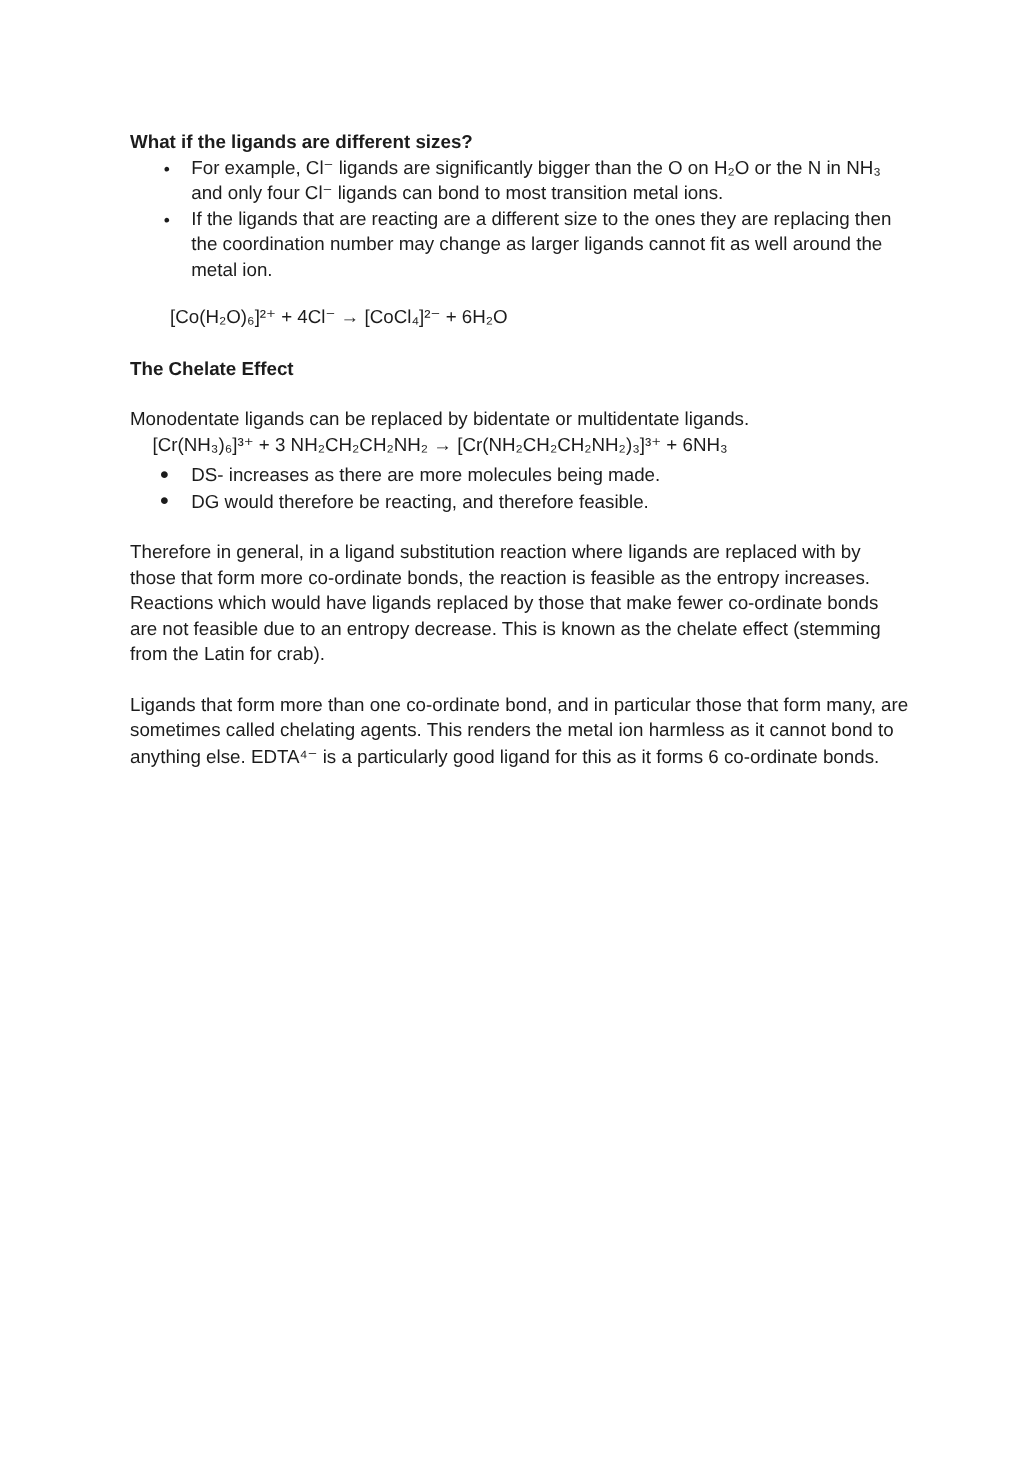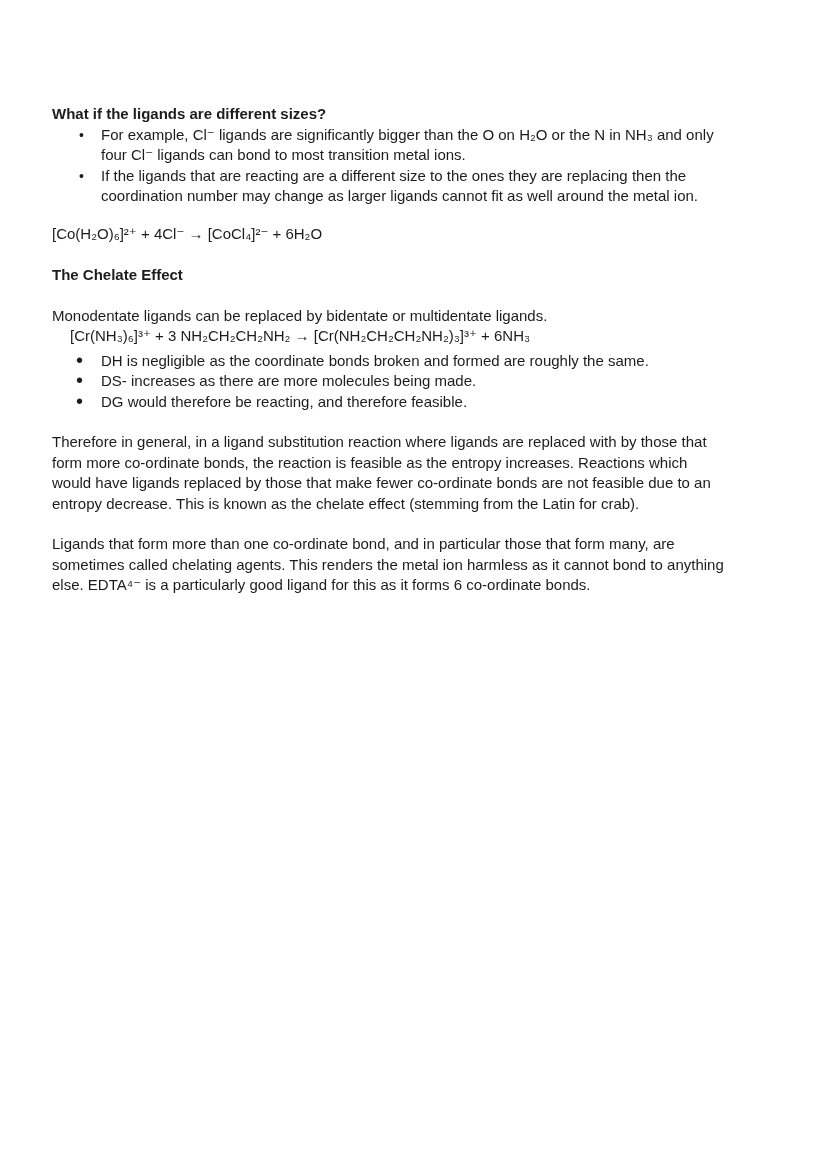--- a/index.html
+++ b/index.html
@@ -11,21 +11,21 @@
     width: 828px;
     height: 1171px;
     overflow: hidden;
     font-family: "Liberation Sans", "DejaVu Sans", sans-serif;
     color: #1c1c1c;
   }
   .page {
     box-sizing: border-box;
     width: 828px;
     height: 1171px;
-    padding: 104px 100px 0 52px;
+    padding: 104px 100px 0 104px;
     font-size: 15px;
     line-height: 20.5px;
   }
   h1.doc-heading {
     font-size: 15px;
     line-height: 20.5px;
     font-weight: bold;
     margin: 0;
   }
   h1.doc-heading.spaced {
@@ -33,20 +33,21 @@
   }
   p {
     margin: 0;
   }
   p.spaced {
     margin-top: 20px;
   }
   p.equation {
     margin-top: 17px;
     white-space: nowrap;
+    margin-left: 32px;
   }
   p.equation-indent {
     margin: 0 0 4px 18px;
     white-space: nowrap;
   }
   ul.doc-list {
     list-style: none;
     margin: 0;
     padding: 0;
   }
@@ -85,21 +86,20 @@
 
   <p class="equation">[Co(H₂O)₆]²⁺ + 4Cl⁻ → [CoCl₄]²⁻ + 6H₂O</p>
 
   <h1 class="doc-heading spaced">The Chelate Effect</h1>
 
   <p class="spaced">Monodentate ligands can be replaced by bidentate or multidentate ligands.</p>
 
   <p class="equation-indent">[Cr(NH₃)₆]³⁺ + 3 NH₂CH₂CH₂NH₂ → [Cr(NH₂CH₂CH₂NH₂)₃]³⁺ + 6NH₃</p>
 
   <ul class="doc-list round-bullets">
-    <li>DH is negligible as the coordinate bonds broken and formed are roughly the same.</li>
     <li>DS- increases as there are more molecules being made.</li>
     <li>DG would therefore be reacting, and therefore feasible.</li>
   </ul>
 
   <p class="spaced">Therefore in general, in a ligand substitution reaction where ligands are replaced with by those that form more co-ordinate bonds, the reaction is feasible as the entropy increases. Reactions which would have ligands replaced by those that make fewer co-ordinate bonds are not feasible due to an entropy decrease. This is known as the chelate effect (stemming from the Latin for crab).</p>
 
   <p class="spaced">Ligands that form more than one co-ordinate bond, and in particular those that form many, are sometimes called chelating agents. This renders the metal ion harmless as it cannot bond to anything else.  EDTA⁴⁻ is a particularly good ligand for this as it forms 6 co-ordinate bonds.</p>
 
 </div>
 

